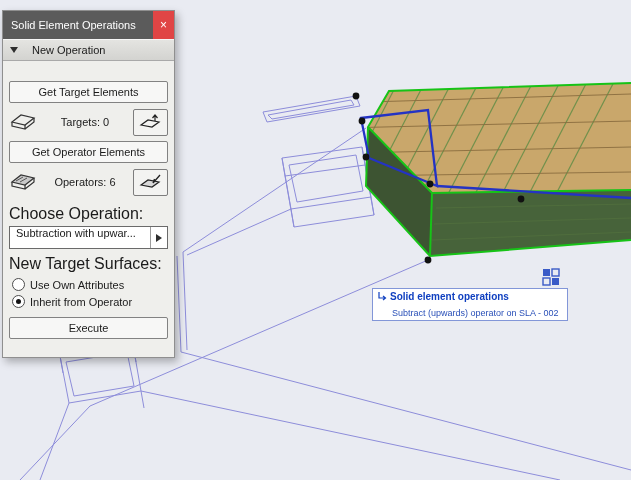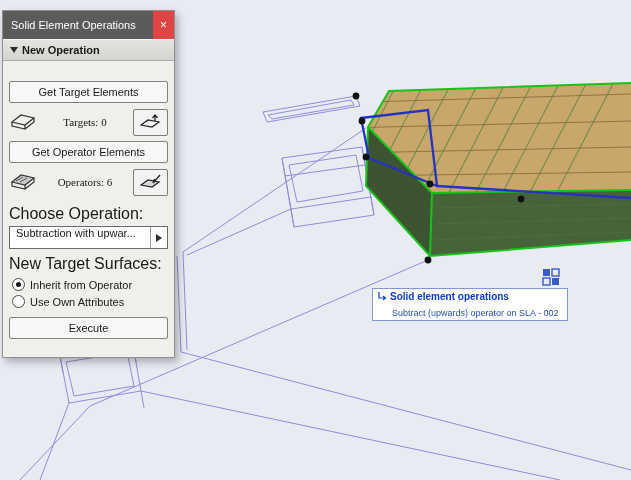--- a/index.html
+++ b/index.html
@@ -13,31 +13,31 @@
            box-shadow:3px 4px 8px rgba(0,0,0,.28);
            display:flex;flex-direction:column;font-size:11px;color:#1a1a1a;}
   #titlebar{height:28px;background:#5b5b5b;color:#ffffff;display:flex;
             align-items:center;padding-left:8px;flex:0 0 auto;}
   #title{font-size:11px;}
   #closebtn{margin-left:auto;width:21px;height:28px;background:#e04545;color:#fff;
             display:flex;align-items:center;justify-content:center;font-size:12px;
             cursor:default;}
   .sect-hdr{height:20px;flex:0 0 auto;background:linear-gradient(#e4e4e1,#d3d3d0);
             border-top:1px solid #f6f6f6;border-bottom:1px solid #a9a9a9;
-            display:flex;align-items:center;gap:4px;padding-left:7px;
-            font-weight:bold;font-size:11px;text-align:right;}
+            display:flex;align-items:center;gap:14px;padding-left:7px;
+            font-weight:normal;font-size:11px;text-align:right;}
   .tri-down{width:0;height:0;border-left:4px solid transparent;
             border-right:4px solid transparent;border-top:6px solid #2e2e2e;}
   .tri-right{width:0;height:0;border-top:4px solid transparent;
              border-bottom:4px solid transparent;border-left:6px solid #2e2e2e;}
   #content{flex:1 1 auto;display:flex;flex-direction:column;padding:20px 5px 0 5px;}
   .btn{height:20px;flex:0 0 auto;border:1px solid #828282;background:#f7f7f6;
        border-radius:2px;display:flex;align-items:center;justify-content:center;
        font-size:11px;margin:0 1px 4px 1px;cursor:default;}
-  .pickrow{height:30px;flex:0 0 auto;display:flex;align-items:center;margin:0 1px 4px 1px;font-family:Liberation Serif, serif;}
+  .pickrow{height:30px;flex:0 0 auto;display:flex;align-items:center;margin:0 1px 4px 1px;}
   .pickrow .count{flex:1;text-align:center;font-size:11px;}
   .slab-ic{flex:0 0 auto;}
   .pickbtn{width:33px;height:25px;border:1px solid #7d7d7d;background:#f3f3f1;
            border-radius:2px;display:flex;align-items:center;justify-content:center;
            cursor:default;}
   .lbl{font-size:16px;margin:4px 0 3px 1px;}
   #dropdown{height:21px;flex:0 0 auto;border:1px solid #6a6a6a;background:#ffffff;
             display:flex;align-items:flex-start;margin:0 1px 2px 1px;cursor:default;}
   #dropdown .ddtext{padding-left:6px;font-size:11px;white-space:nowrap;overflow:hidden;}
   #dropdown .ddarrow{margin-left:auto;width:16px;height:100%;border-left:1px solid #9c9c9c;
@@ -220,28 +220,28 @@
       <div id="dropdown">
         <span class="ddtext">Subtraction with upwar...</span>
         <span class="ddarrow">
           <span class="tri-right"></span>
         </span>
       </div>
 
       <div class="lbl">New Target Surfaces:</div>
 
       <div class="radio-row">
+        <span class="radio"></span>
+        <span>Use Own Attributes</span>
+      </div>
+      <div class="radio-row">
         <span class="radio">
             <span class="dot"></span>
           </span>
         <span>Inherit from Operator</span>
       </div>
-      <div class="radio-row">
-        <span class="radio"></span>
-        <span>Use Own Attributes</span>
-      </div>
 
       <div class="btn" id="executebtn">Execute</div>
     </div>
 
   </div>
 
 </div>
 
 </body></html>

